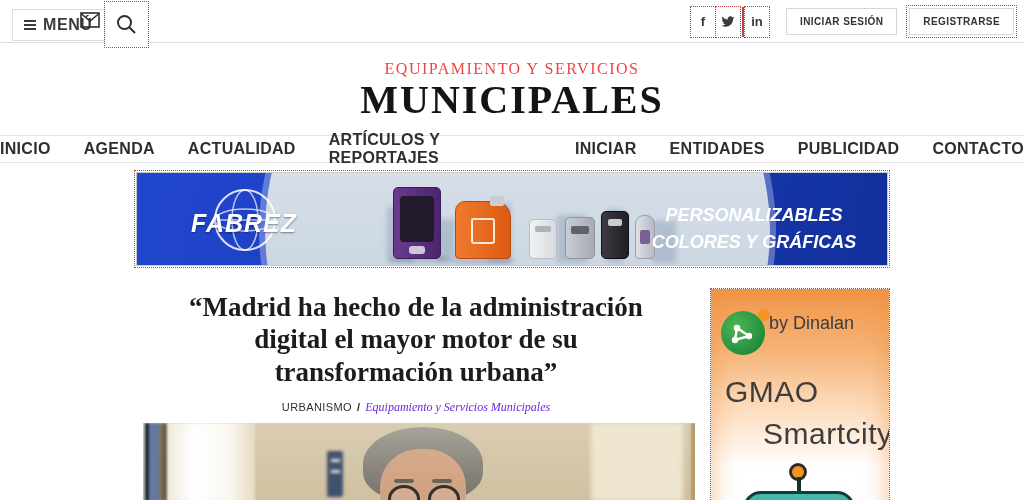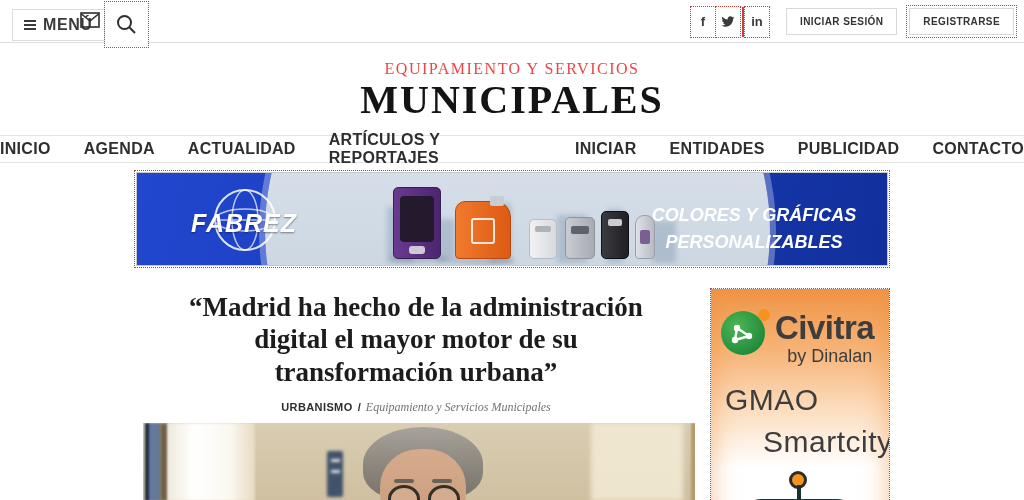--- a/index.html
+++ b/index.html
@@ -57,23 +57,23 @@
              font-size:18px; font-weight:bold; font-style:italic; color:#fff; line-height:1.5; }
   .bin { position:absolute; border-radius:5px; }
   .bin-shadow { position:absolute; background:rgba(40,60,90,.18); border-radius:50%; filter:blur(2px); }
 
   
   .content { width:754px; margin:0 auto; display:flex; align-items:flex-start; }
   .article-col { flex:1; margin-top:20px; }
   .headline { width:500px; margin:4px auto 0; text-align:center; font-family:"Liberation Serif", serif;
               font-size:27px; font-weight:bold; line-height:1.2; color:#1c1c1c; cursor:pointer; }
   .meta { text-align:center; margin-top:12px; font-size:11px; }
-  .meta .cat { font-weight:bold; color:#2e2e2e; letter-spacing:.4px; }
+  .meta .cat { font-weight:normal; color:#2e2e2e; letter-spacing:.4px; }
   .meta .sep { font-weight:bold; color:#2e2e2e; margin:0 2px; }
-  .meta .src { font-family:"Liberation Serif", serif; font-style:italic; color:#737373; font-size:12px; }
+  .meta .src { font-family:"Liberation Serif", serif; font-style:italic; color:#6d28d9; font-size:12px; }
 
   
   .photo { position:relative; width:552px; height:78px; margin:8px 0 0 8px; overflow:hidden;
            background:linear-gradient(180deg,#d9cdb2 0%,#cfc0a0 100%); cursor:pointer; }
   .photo .bg { position:absolute; inset:0; filter:blur(1.2px); }
   .p-navy   { position:absolute; left:2px;  top:0; width:4px;  height:100%; background:#1e2d45; }
   .p-slate  { position:absolute; left:6px;  top:0; width:11px; height:100%; background:#64799b; }
   .p-brown  { position:absolute; left:17px; top:0; width:9px;  height:100%; background:#6e5f49; filter:blur(1px); }
   .p-curtain{ position:absolute; left:24px; top:0; width:88px; height:100%;
               background:linear-gradient(90deg,#efe9dc,#ffffff 30%,#fbf8f0 72%,#e7dbc2); }
@@ -217,22 +217,22 @@
         <div style="margin:8px auto 0;width:18px;height:8px;background:#5d626b;border-radius:2px;"></div>
       </div>
       <div class="bin" style="left:464px;top:38px;width:28px;height:48px;background:linear-gradient(90deg,#3a3a40,#1f1f24);border:1px solid #101014;">
         <div style="margin:7px auto 0;width:14px;height:7px;background:#caccd2;border-radius:2px;"></div>
       </div>
       <div class="bin" style="left:498px;top:42px;width:20px;height:44px;border-radius:9px 9px 4px 4px;background:linear-gradient(90deg,#dfe1e6,#b6bac2);border:1px solid #9a9ea8;">
         <div style="margin:14px auto 0;width:10px;height:14px;background:#7a5f93;border-radius:2px;"></div>
       </div>
 
       <div class="tagline">
+        <div>PERSONALIZABLES</div>
         <div>COLORES Y GRÁFICAS</div>
-        <div>PERSONALIZABLES</div>
       </div>
     </div>
   </div>
 
   <div class="content">
 
     <div class="article-col">
       <h1 class="headline">“Madrid ha hecho de la administración digital el mayor motor de su transformación urbana”</h1>
       <div class="meta">
         <span class="cat">URBANISMO</span>
@@ -274,21 +274,20 @@
               <line x1="8" y1="8" x2="6" y2="20" stroke="#fff" stroke-width="2.4"></line>
               <line x1="8" y1="8" x2="20" y2="16" stroke="#fff" stroke-width="2.4"></line>
               <line x1="6" y1="20" x2="20" y2="16" stroke="#fff" stroke-width="2.4"></line>
               <circle cx="8" cy="8" r="3.2" fill="#fff"></circle>
               <circle cx="6" cy="20" r="3.2" fill="#fff"></circle>
               <circle cx="20" cy="16" r="3.2" fill="#fff"></circle>
             </svg>
             <div class="ad-dot"></div>
           </div>
           <div>
-            <div class="ad-brand">Civitra</div>
             <div class="ad-by">by Dinalan</div>
           </div>
         </div>
         <div class="ad-l1">GMAO</div>
         <div class="ad-l2">Smartcity</div>
 
         <div class="robot">
           <div class="ant-ball"></div>
           <div class="antenna"></div>
           <div class="head">

